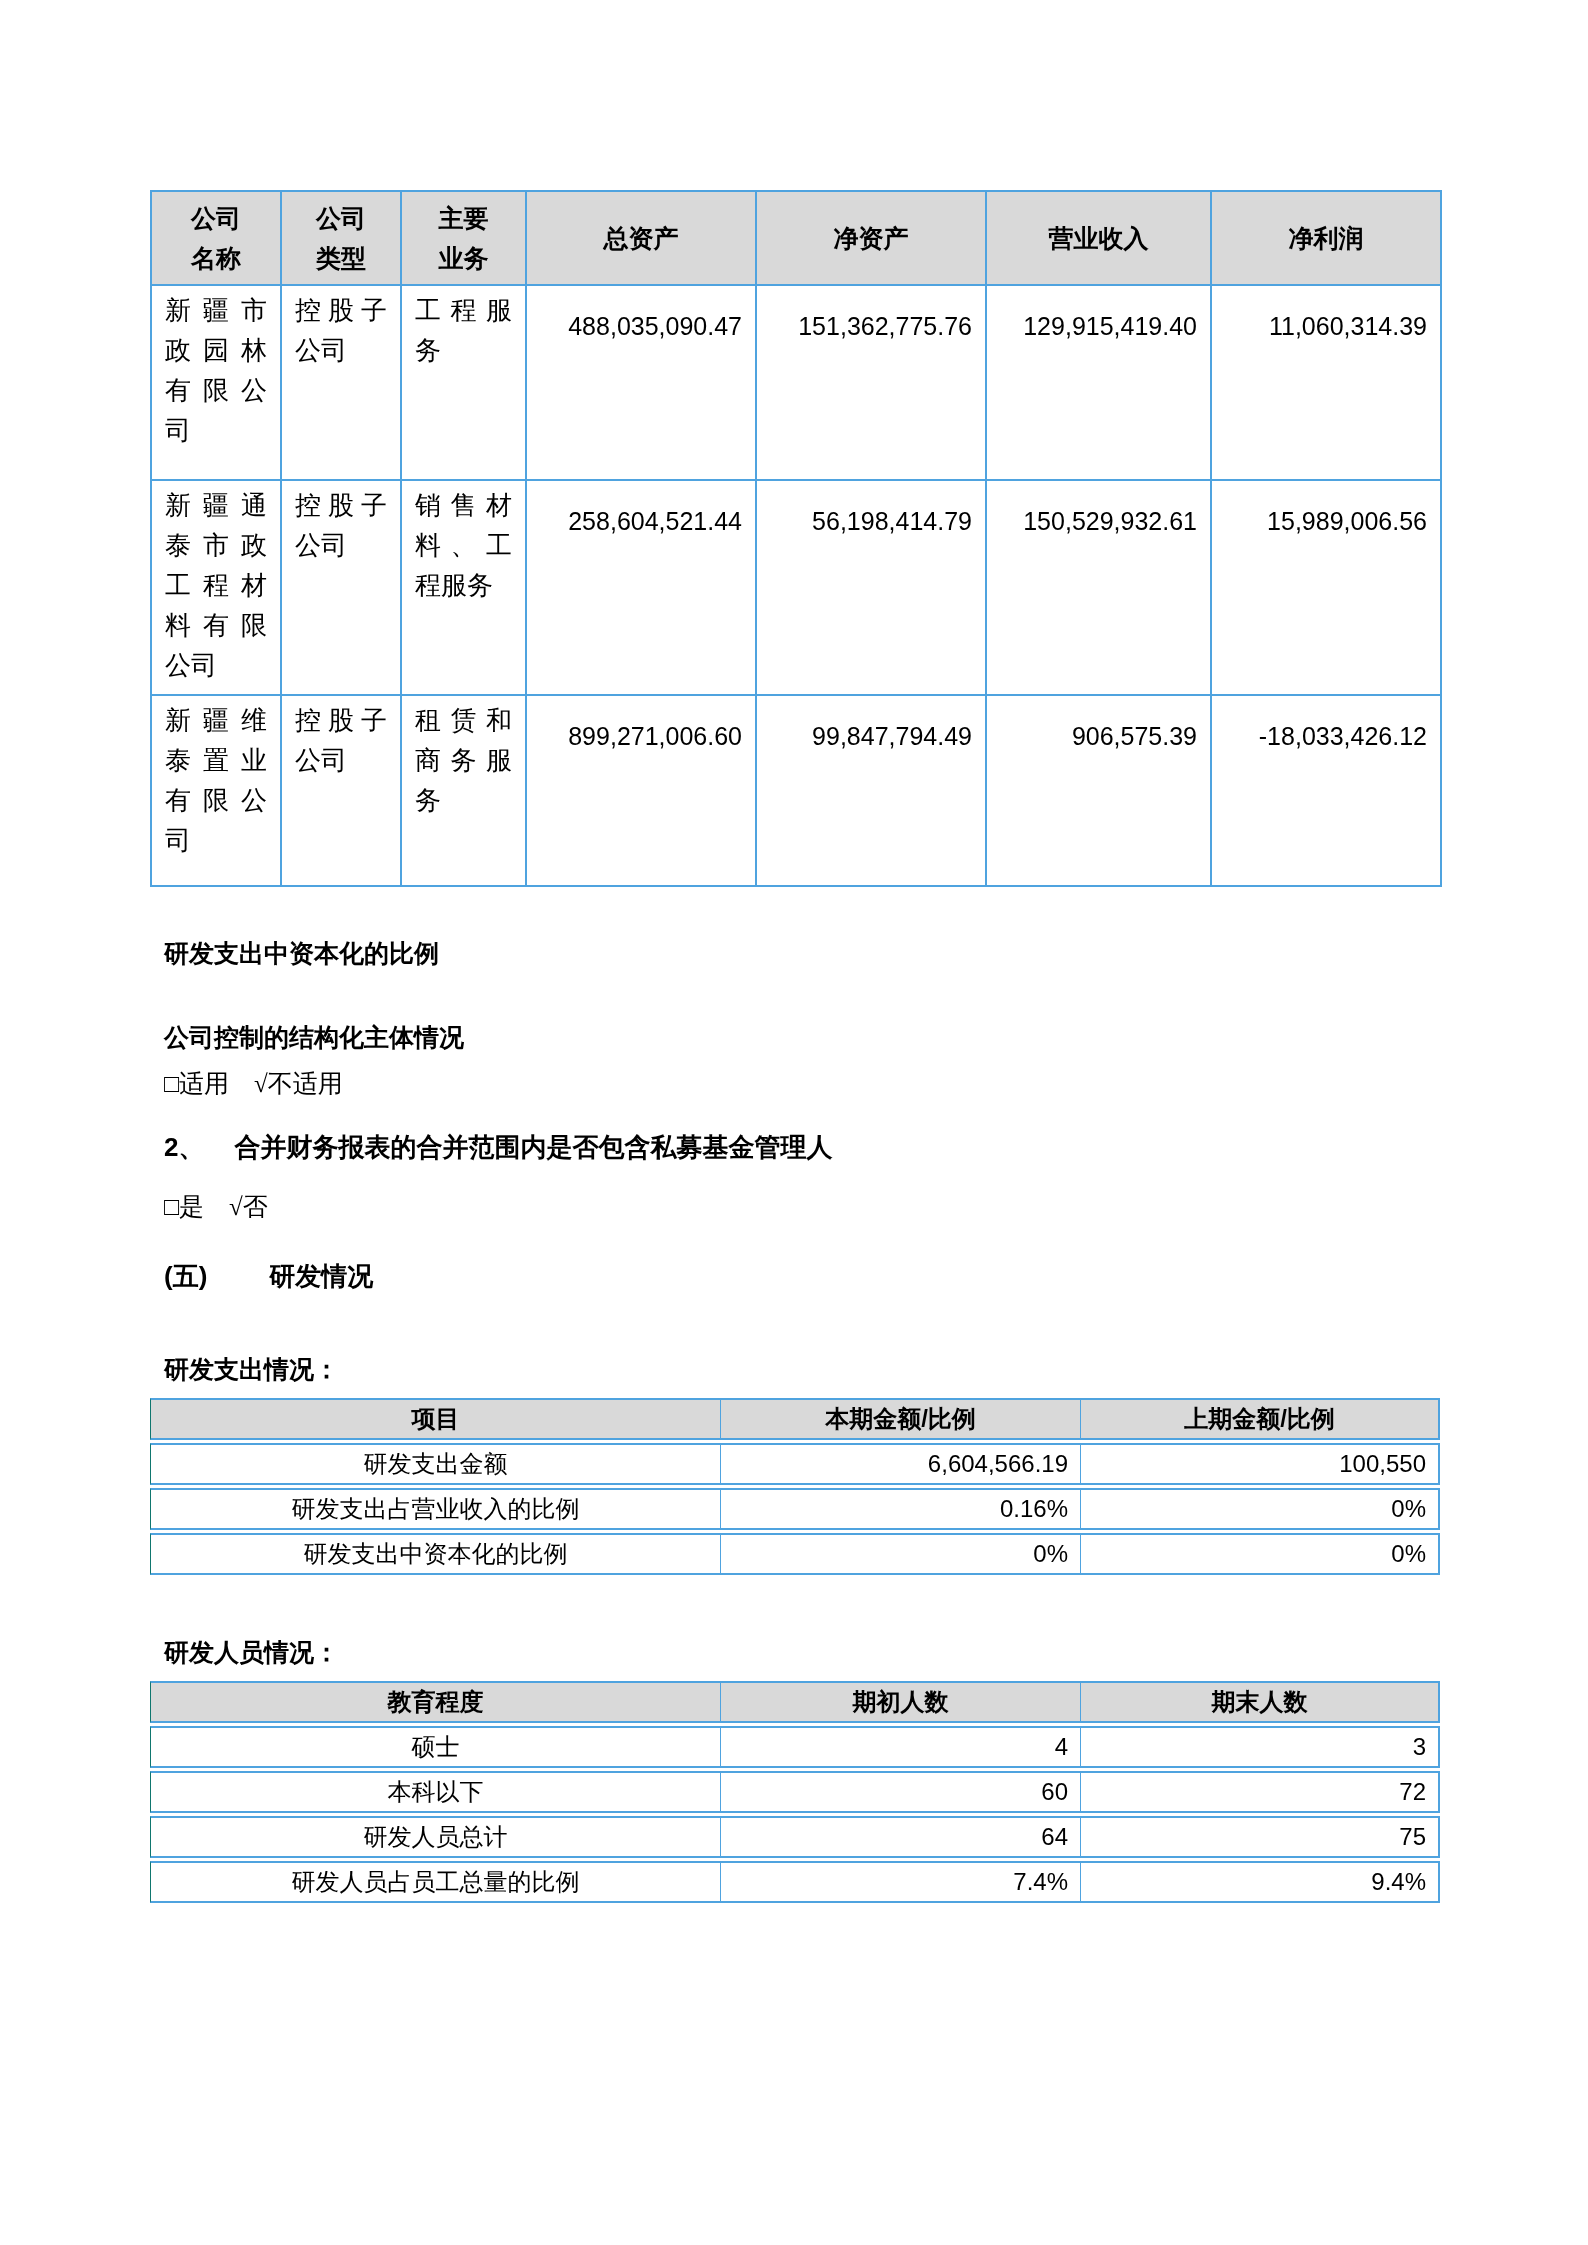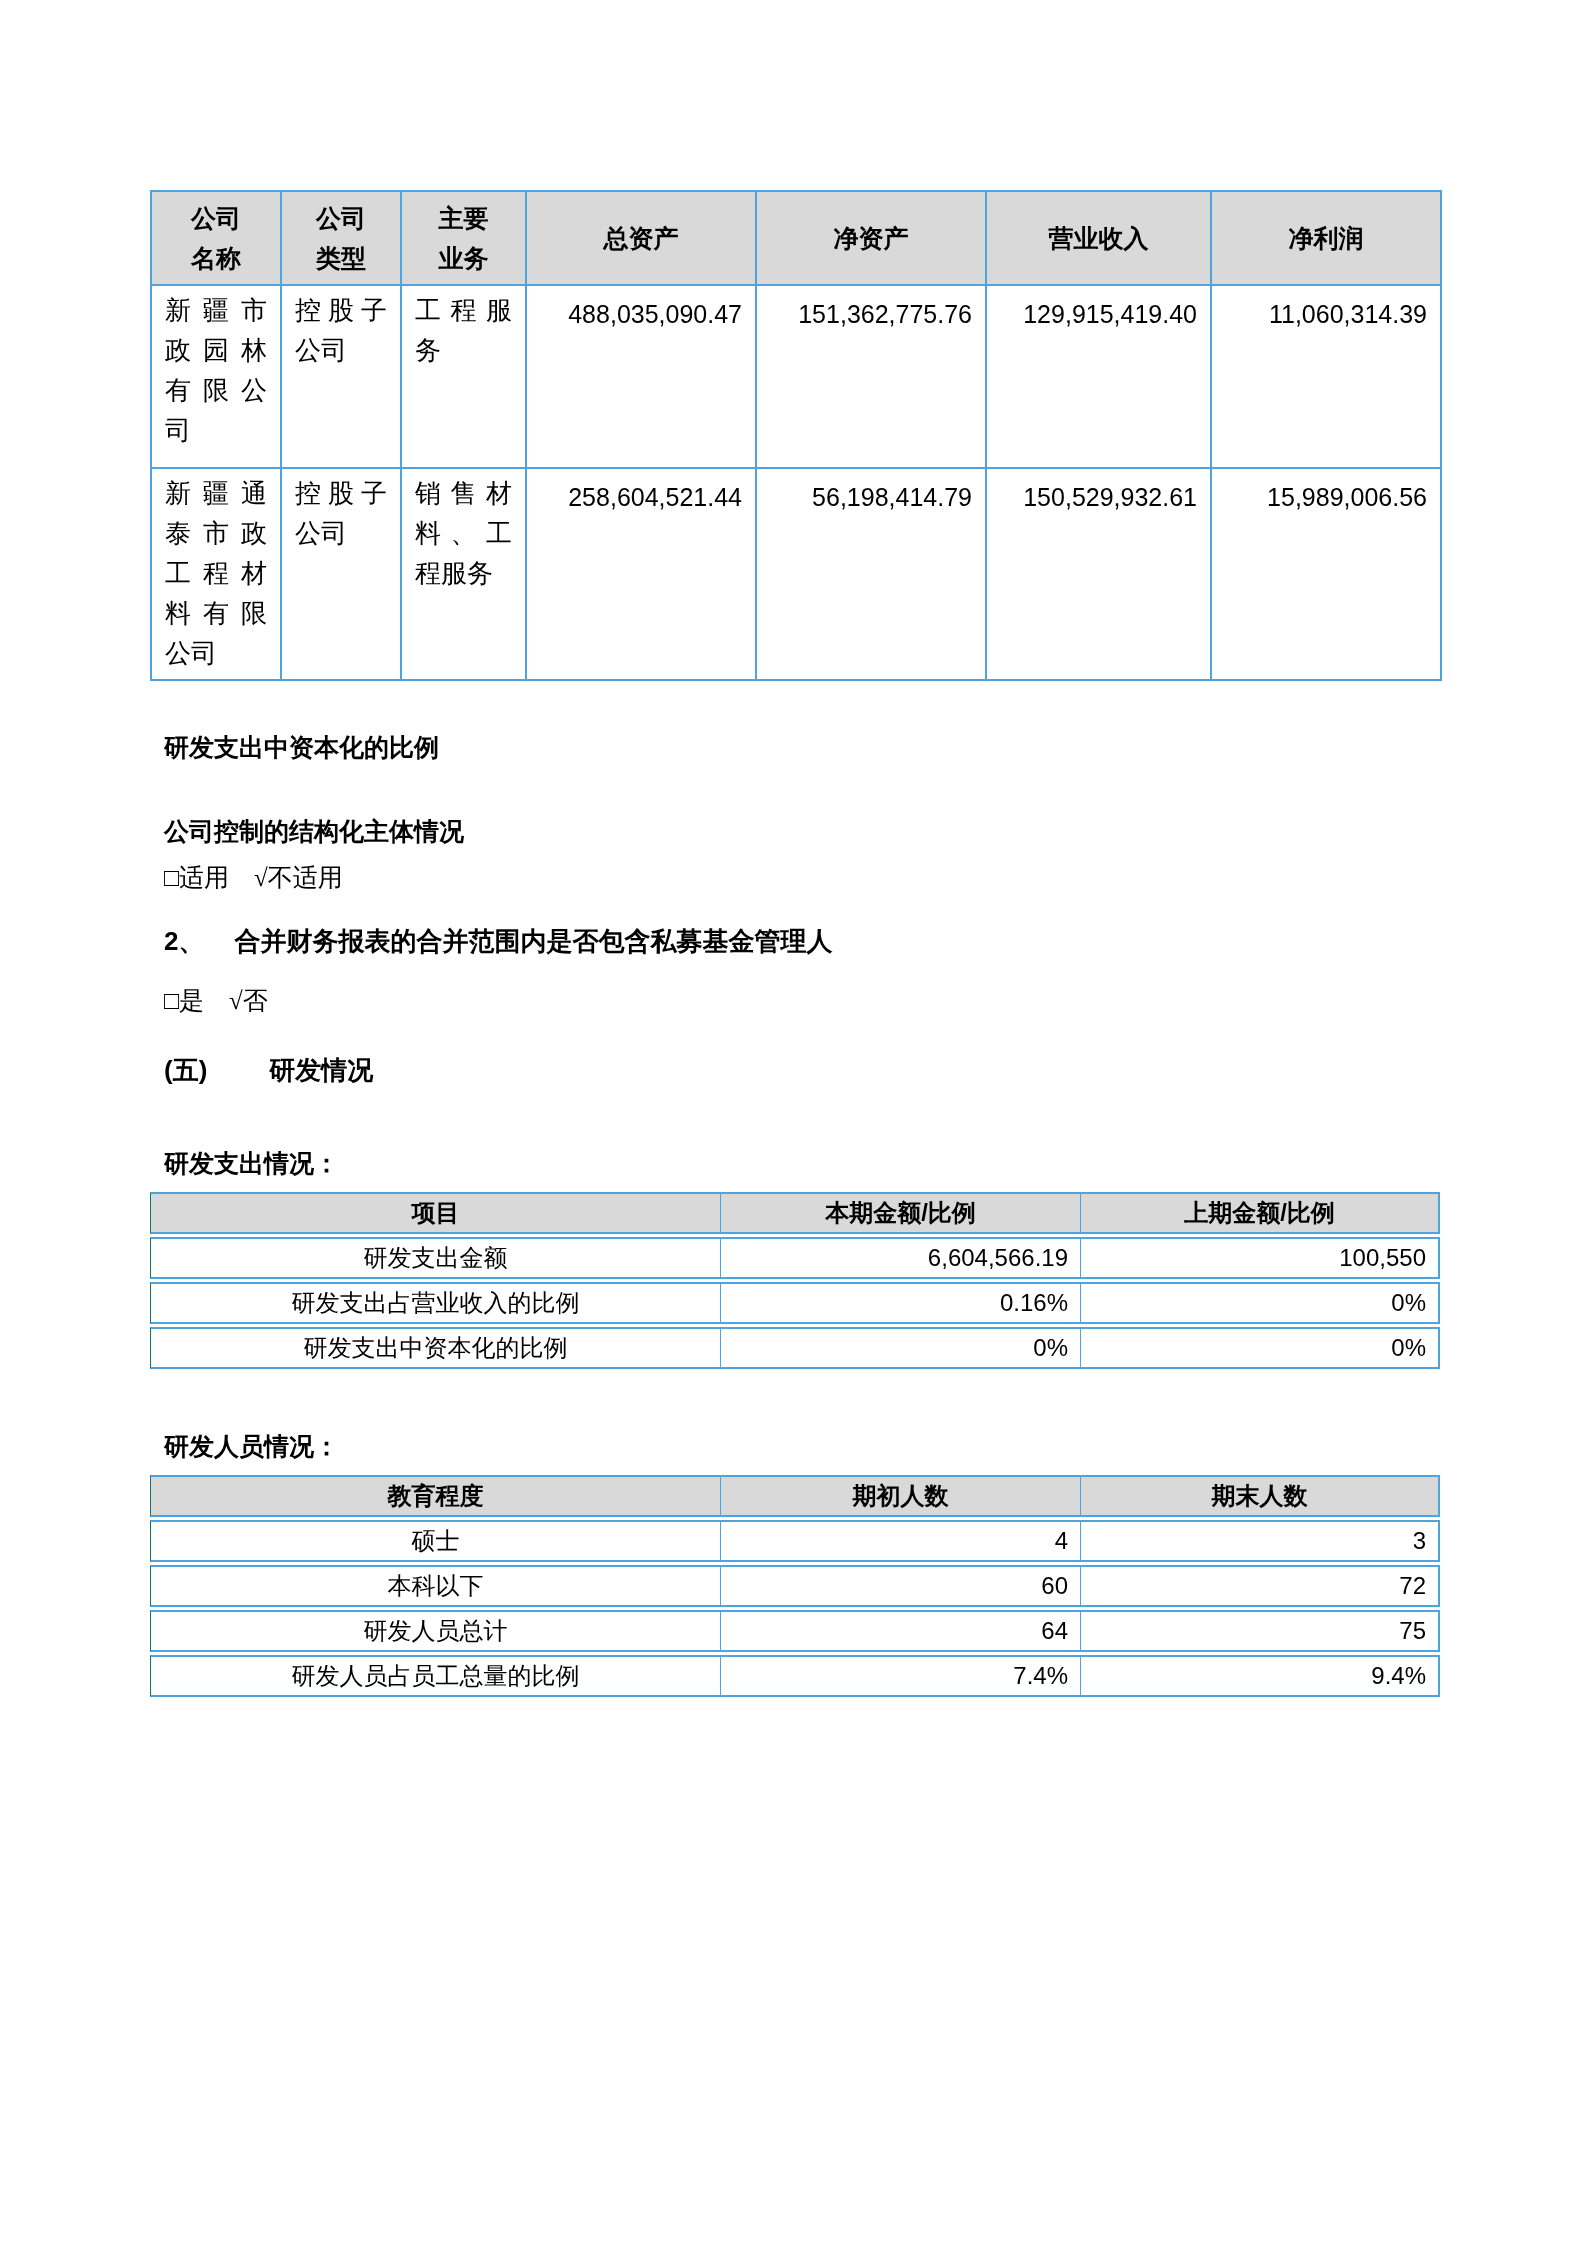--- a/index.html
+++ b/index.html
@@ -37,21 +37,21 @@
     font-size:26px;
     line-height:40px;
     vertical-align:top;
     padding:5px 13px;
     text-align:justify;
   }
   .t1 td:nth-child(n+4){
     text-align:right;
     font-family:"Liberation Sans","DejaVu Sans",sans-serif;
     font-size:25px;
-    padding-top:8px;
+    padding-top:20px;
   }
   .t1 tbody tr:nth-child(1) td{height:168px;}
   .t1 tbody tr:nth-child(2) td{height:188px;}
   .t1 tbody tr:nth-child(3) td{height:164px;}
 
   
   .h1{
     font-family:"Liberation Sans","DejaVu Sans",sans-serif;
     font-weight:700;
     font-size:25px;
@@ -173,20 +173,29 @@
           </tr>
           <tr>
             <td>新疆通泰市政工程材料有限公司</td>
             <td>控股子公司</td>
             <td>销售材料、工程服务</td>
             <td>258,604,521.44</td>
             <td>56,198,414.79</td>
             <td>150,529,932.61</td>
             <td>15,989,006.56</td>
           </tr>
+          <tr>
+            <td>新疆维泰置业有限公司</td>
+            <td>控股子公司</td>
+            <td>租赁和商务服务</td>
+            <td>899,271,006.60</td>
+            <td>99,847,794.49</td>
+            <td>906,575.39</td>
+            <td>-18,033,426.12</td>
+          </tr>
         </tbody>
     </table>
 
     <div class="h1">研发支出中资本化的比例</div>
 
 
     <div class="h1">公司控制的结构化主体情况</div>
     <div class="opts">□适用　√不适用</div>
 
     <div class="h2 item2">

